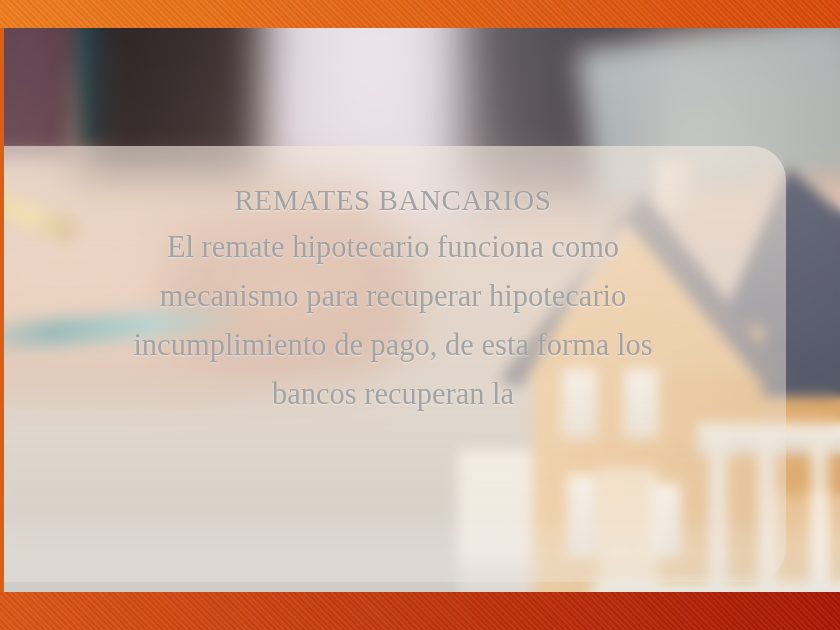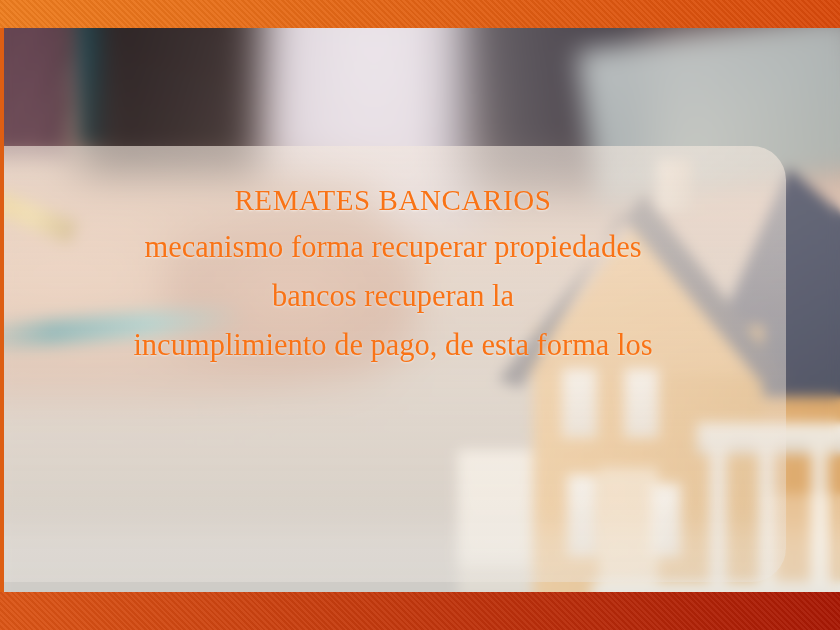--- a/index.html
+++ b/index.html
@@ -218,21 +218,21 @@
     border-bottom-right-radius:34px;
   }
 
   
   .copy {
     position:absolute;
     left:0; top:146px; width:786px; height:436px;
     display:flex; flex-direction:column; align-items:center;
     padding-top:38px;
     text-align:center;
-    color:#f97316;
+    color:#a3a3a3;
   }
   .title {
     font-size:29px;
     letter-spacing:.6px;
     line-height:1.12;
     text-shadow:0 1px 2px rgba(255,255,255,.55);
   }
   .body-lines { margin-top:7px; }
   .body-line {
     font-size:30.5px;
@@ -298,23 +298,24 @@
 
     <div class="desk-sheen"></div>
     <div class="photo-blur"></div>
   </div>
 
   <div class="panel" style="border-top-right-radius: 34px; border-bottom-right-radius: 34px;"></div>
 
   <div class="copy">
     <div class="title">REMATES BANCARIOS</div>
     <div class="body-lines">
-      <div class="body-line">mecanismo forma recuperar propiedades</div>
+      <div class="body-line">El remate hipotecario funciona como</div>
+      <div class="body-line">mecanismo para recuperar hipotecario</div>
+      <div class="body-line">incumplimiento de pago, de esta forma los</div>
       <div class="body-line">bancos recuperan la</div>
-      <div class="body-line">incumplimiento de pago, de esta forma los</div>
     </div>
   </div>
 
   <div class="band band-top" style="background-image: repeating-linear-gradient(45deg, rgba(255, 255, 255, 0.05) 0px, rgba(255, 255, 255, 0.05) 2px, rgba(0, 0, 0, 0.04) 2px, rgba(0, 0, 0, 0.04) 4px), linear-gradient(90deg, rgb(237, 125, 31), rgb(216, 73, 11));"></div>
   <div class="band band-bottom" style="background-image: repeating-linear-gradient(45deg, rgba(255, 255, 255, 0.05) 0px, rgba(255, 255, 255, 0.05) 2px, rgba(0, 0, 0, 0.04) 2px, rgba(0, 0, 0, 0.04) 4px), linear-gradient(90deg, rgb(219, 85, 22), rgb(168, 24, 4));"></div>
   <div class="band-left" style="background: rgb(221, 94, 19);"></div>
 
 </div>
 
 </body></html>

